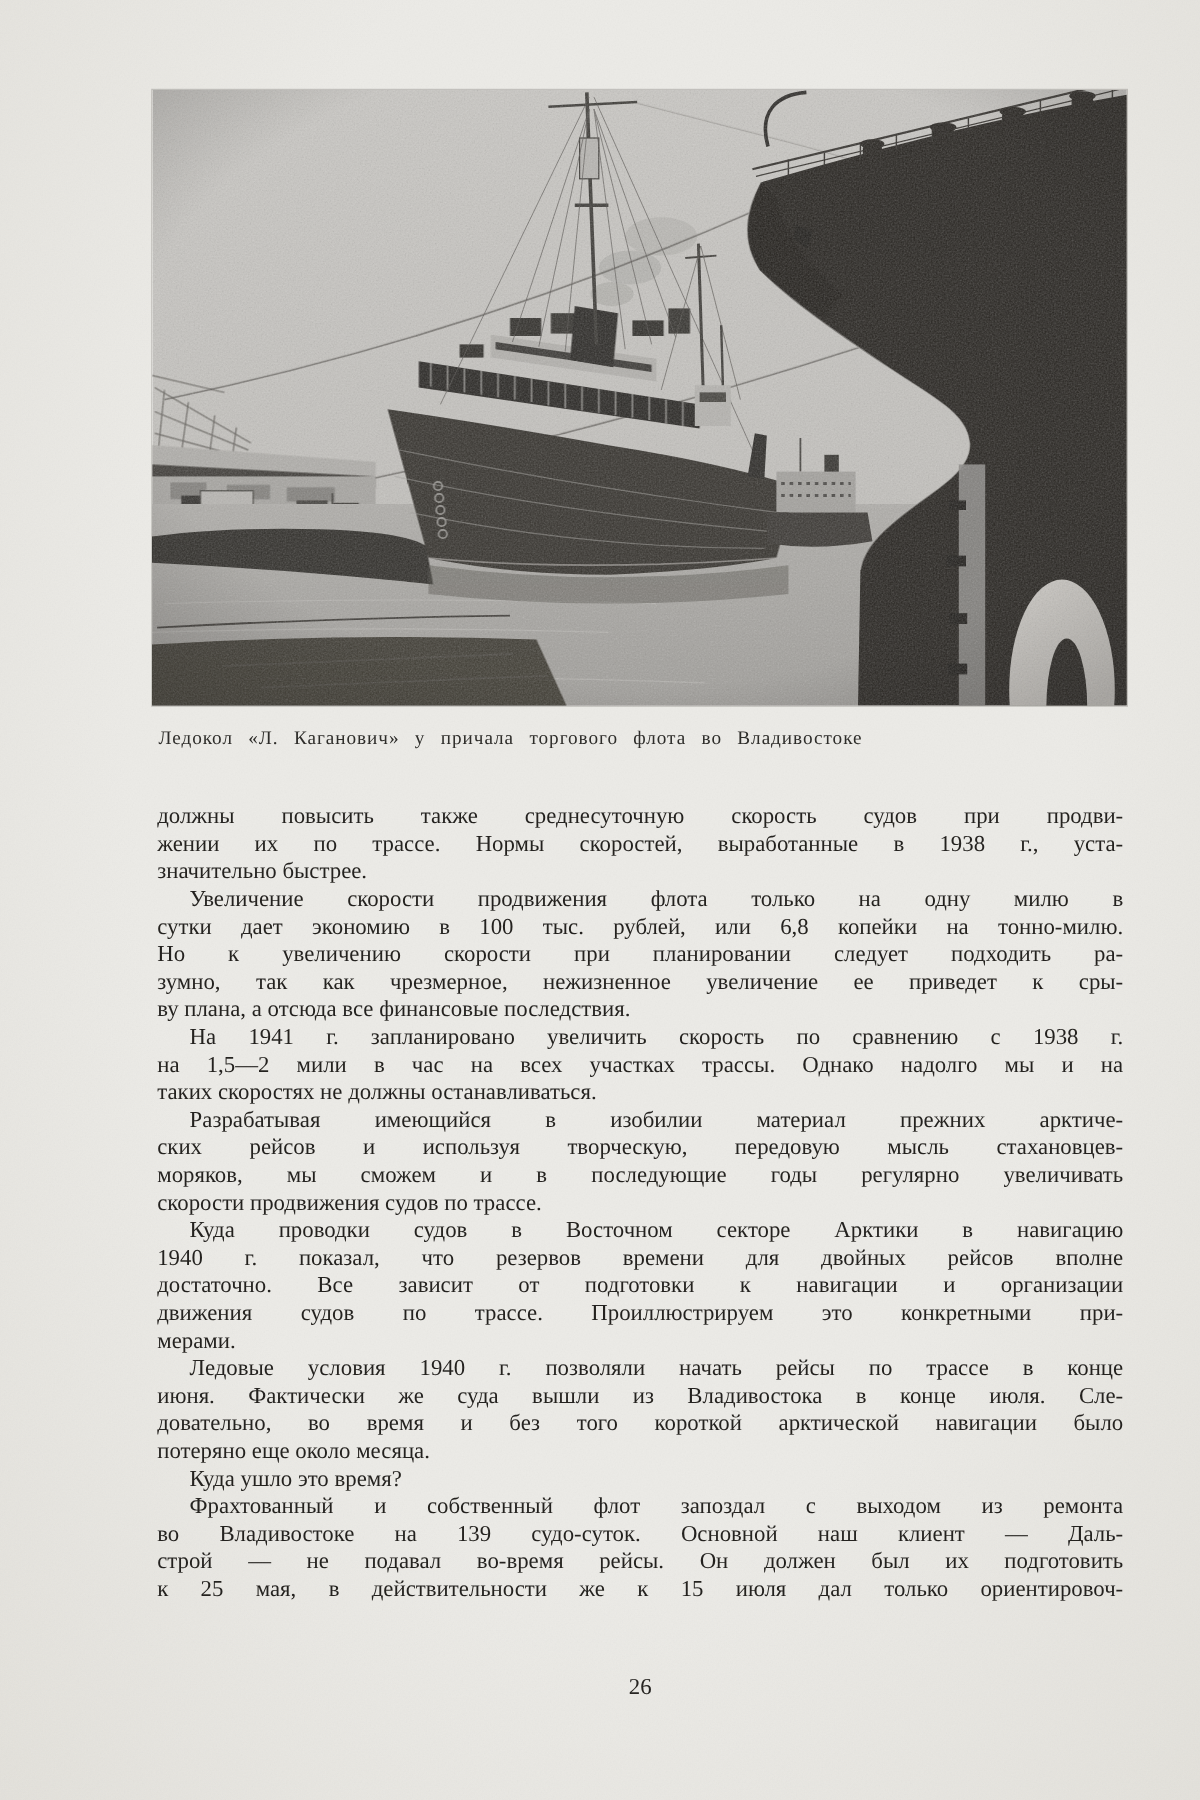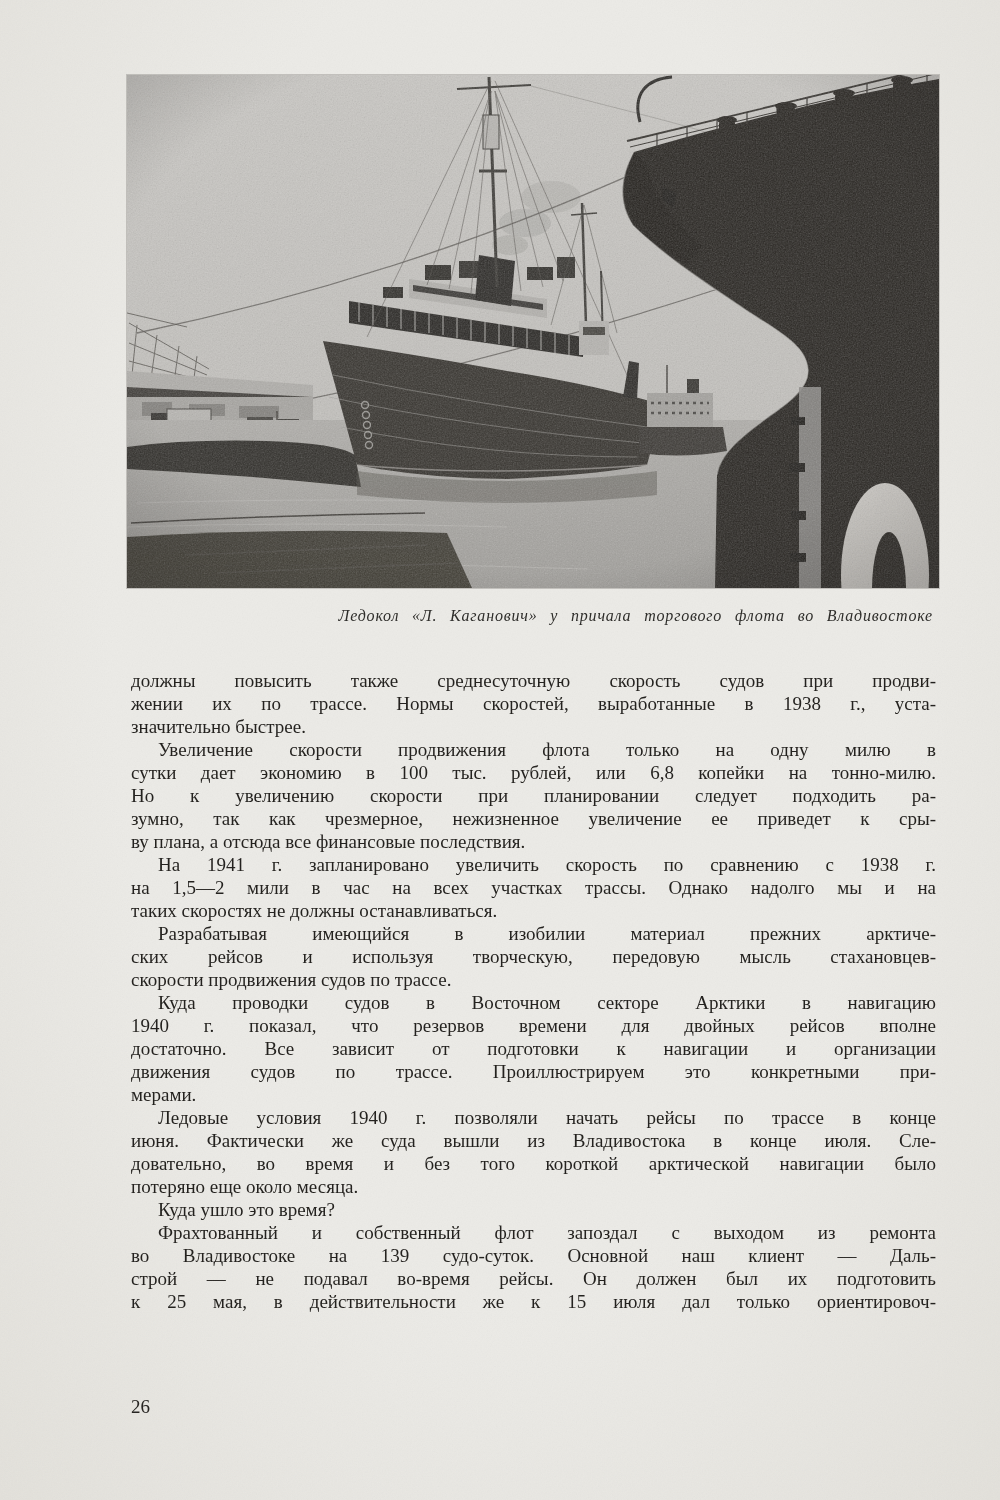--- a/index.html
+++ b/index.html
@@ -4,34 +4,34 @@
 <style>
   html,body { margin:0; padding:0; }
   .page {
     position:relative; width:1000px; height:1500px; overflow:hidden;
     background: radial-gradient(ellipse at 50% 42%, #ecebe7 55%, #e3e1db 100%);
     font-family:"Liberation Serif", serif;
   }
   .photo { position:absolute; left:127px; top:75px; width:812px; height:513px; margin:0; }
   .photo svg { display:block; width:100%; height:100%; box-shadow:0 0 0 1px rgba(70,68,64,.25); }
   .caption {
-    position:absolute; left:121px; top:607px; width:812px;
-    text-align:right; font-style:italic; font-size:16px; color:#2b2a27;
+    position:absolute; left:132px; top:607px; width:812px;
+    text-align:left; font-size:16px; color:#2b2a27;
     letter-spacing:.8px; word-spacing:8px;
   }
   .body-text {
     position:absolute; left:131px; top:669px; width:805px;
     font-size:19px; line-height:23px; color:#201e1b;
   }
   .body-text .line { text-align:justify; text-align-last:justify; }
   .body-text .line.last { text-align-last:left; }
   .body-text .line.indent { text-indent:27px; }
   .page-number {
     position:absolute; left:131px; top:1396px; width:805px;
-    text-align:left; font-size:19px; color:#23211e;
+    text-align:center; font-size:19px; color:#23211e;
   }
   .page-grain { position:absolute; left:0; top:0; width:1000px; height:1500px;
     opacity:.055; pointer-events:none; }
 </style>
 </head>
 <body>
 
 <div class="page" style="background-color: rgb(233, 231, 226);">
 
   <figure class="photo">
@@ -234,20 +234,21 @@
       <div class="line indent">Увеличение скорости продвижения флота только на одну милю в</div>
       <div class="line">сутки дает экономию в 100 тыс. рублей, или 6,8 копейки на тонно-милю.</div>
       <div class="line">Но к увеличению скорости при планировании следует подходить ра-</div>
       <div class="line">зумно, так как чрезмерное, нежизненное увеличение ее приведет к сры-</div>
       <div class="line last">ву плана, а отсюда все финансовые последствия.</div>
       <div class="line indent">На 1941 г. запланировано увеличить скорость по сравнению с 1938 г.</div>
       <div class="line">на 1,5—2 мили в час на всех участках трассы. Однако надолго мы и на</div>
       <div class="line last">таких скоростях не должны останавливаться.</div>
       <div class="line indent">Разрабатывая имеющийся в изобилии материал прежних арктиче-</div>
       <div class="line">ских рейсов и используя творческую, передовую мысль стахановцев-</div>
+      <div class="line">моряков, мы сможем и в последующие годы регулярно увеличивать</div>
       <div class="line last">скорости продвижения судов по трассе.</div>
       <div class="line indent">Куда проводки судов в Восточном секторе Арктики в навигацию</div>
       <div class="line">1940 г. показал, что резервов времени для двойных рейсов вполне</div>
       <div class="line">достаточно. Все зависит от подготовки к навигации и организации</div>
       <div class="line">движения судов по трассе. Проиллюстрируем это конкретными при-</div>
       <div class="line last">мерами.</div>
       <div class="line indent">Ледовые условия 1940 г. позволяли начать рейсы по трассе в конце</div>
       <div class="line">июня. Фактически же суда вышли из Владивостока в конце июля. Сле-</div>
       <div class="line">довательно, во время и без того короткой арктической навигации было</div>
       <div class="line last">потеряно еще около месяца.</div>

